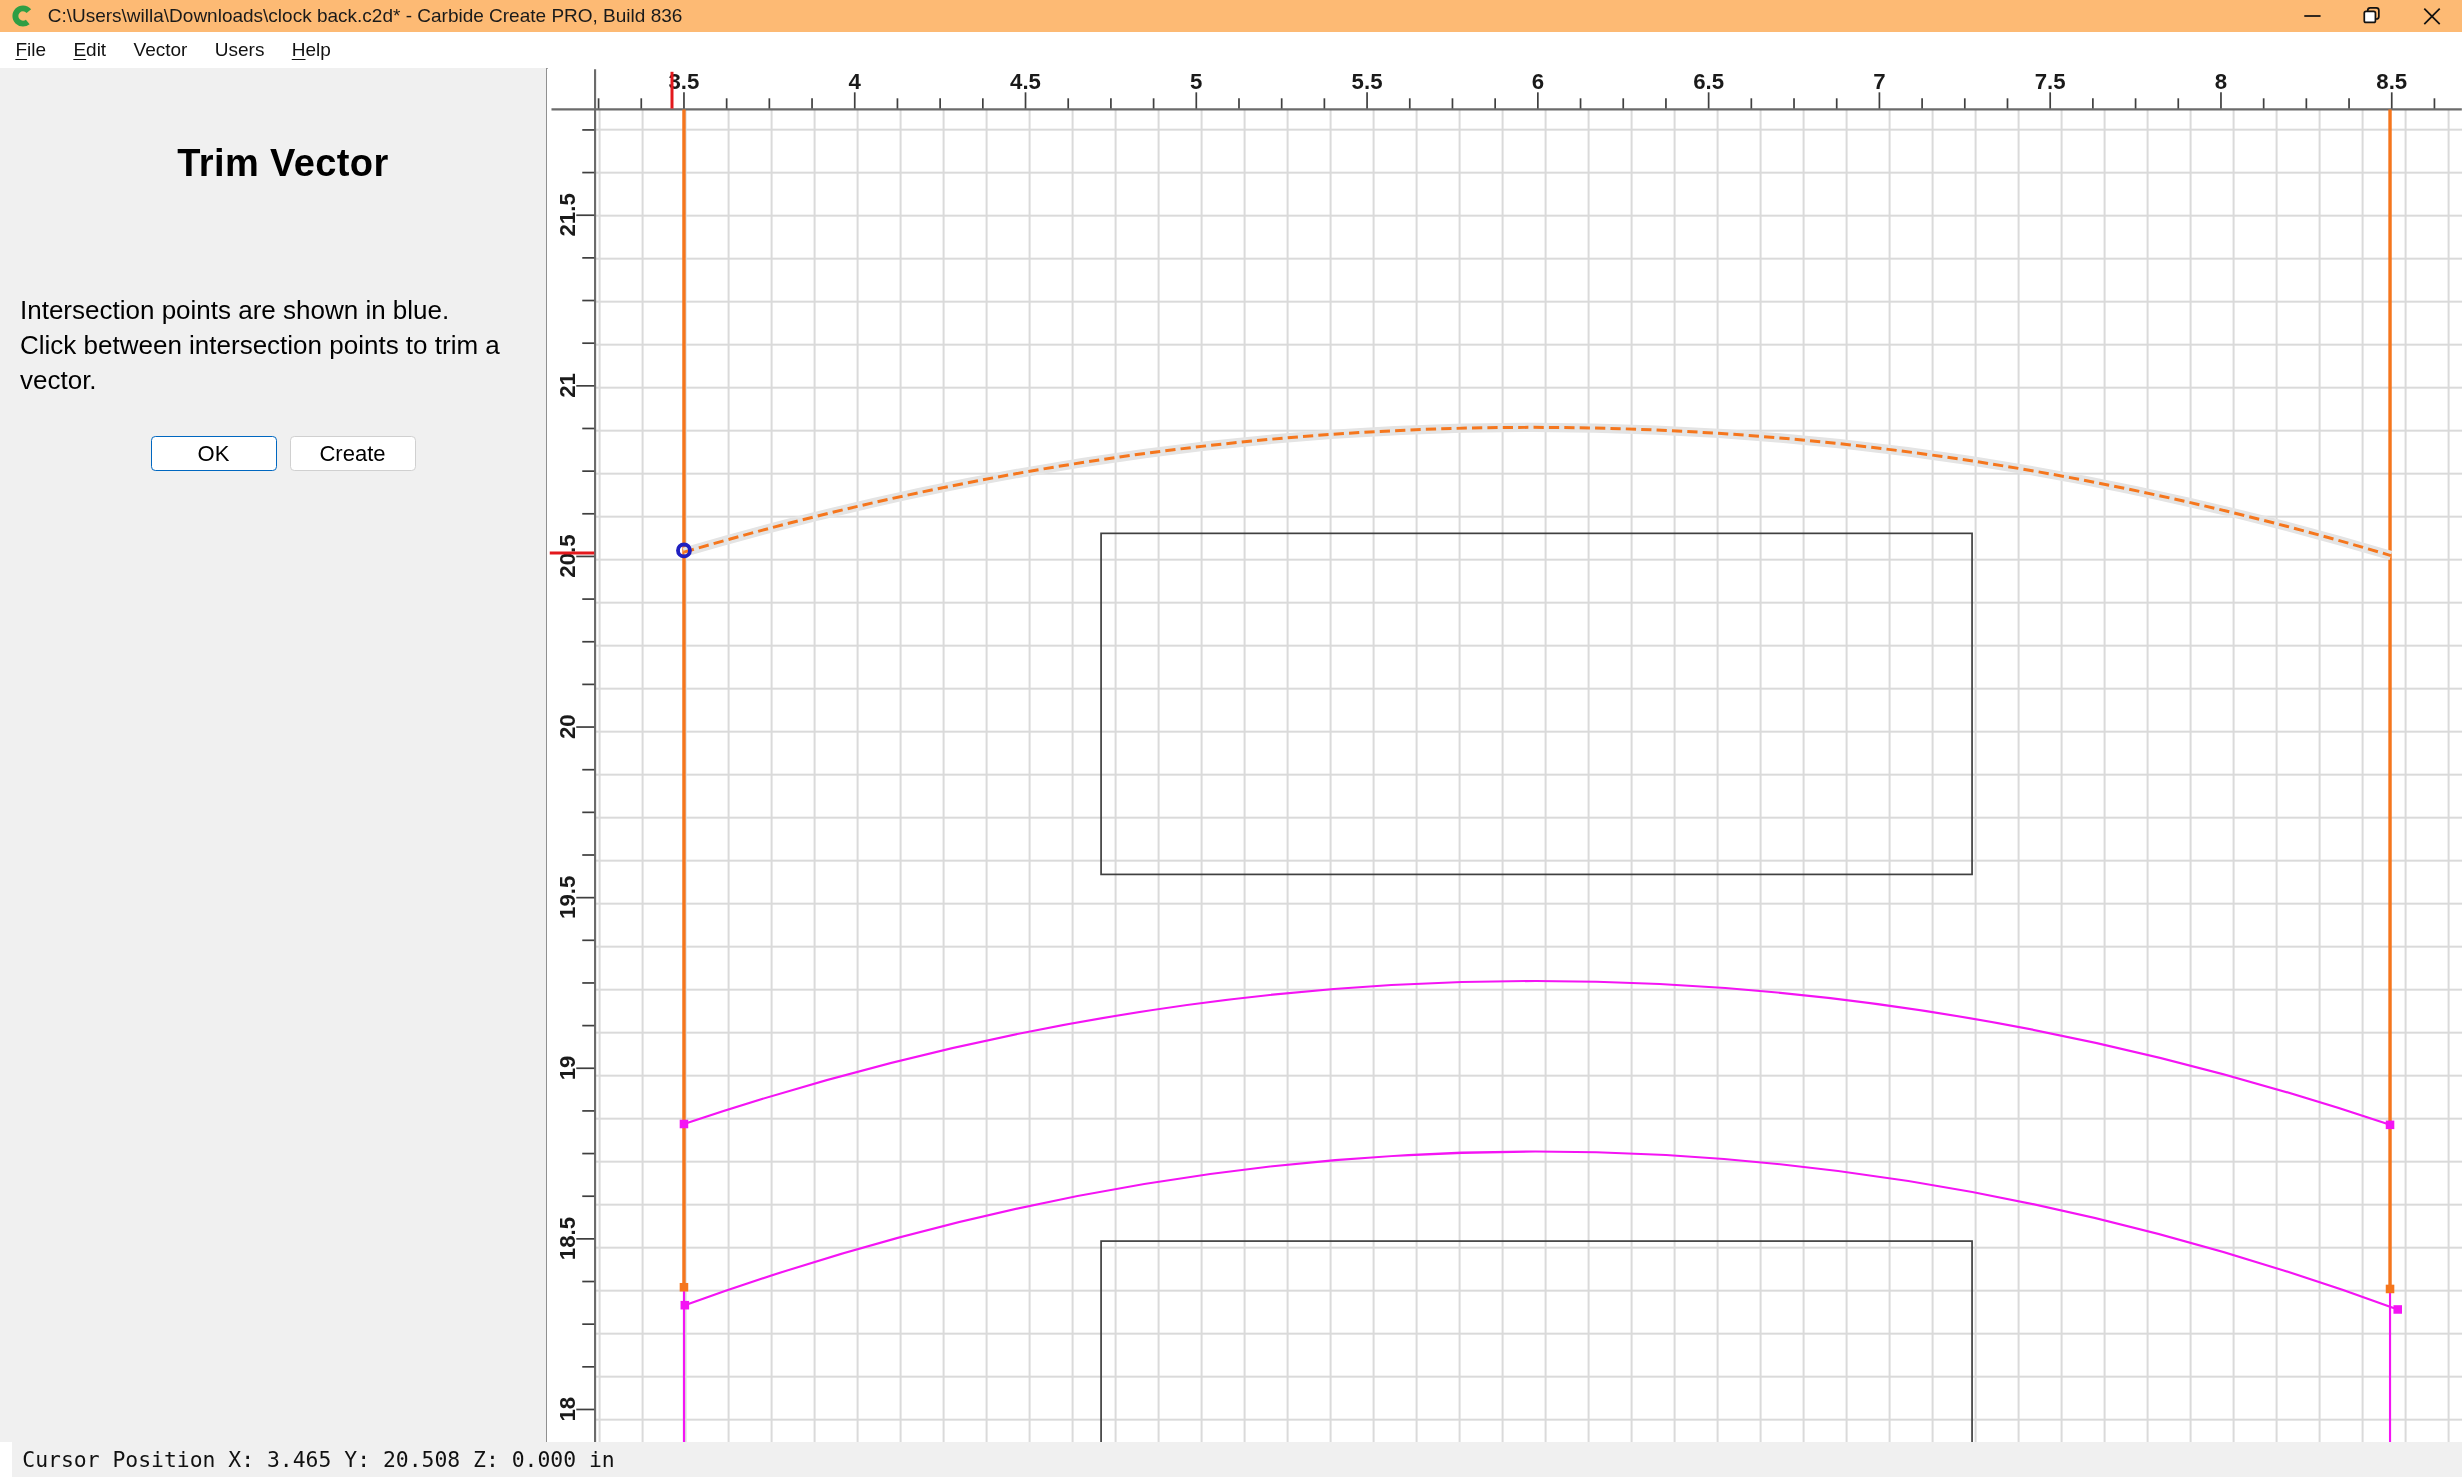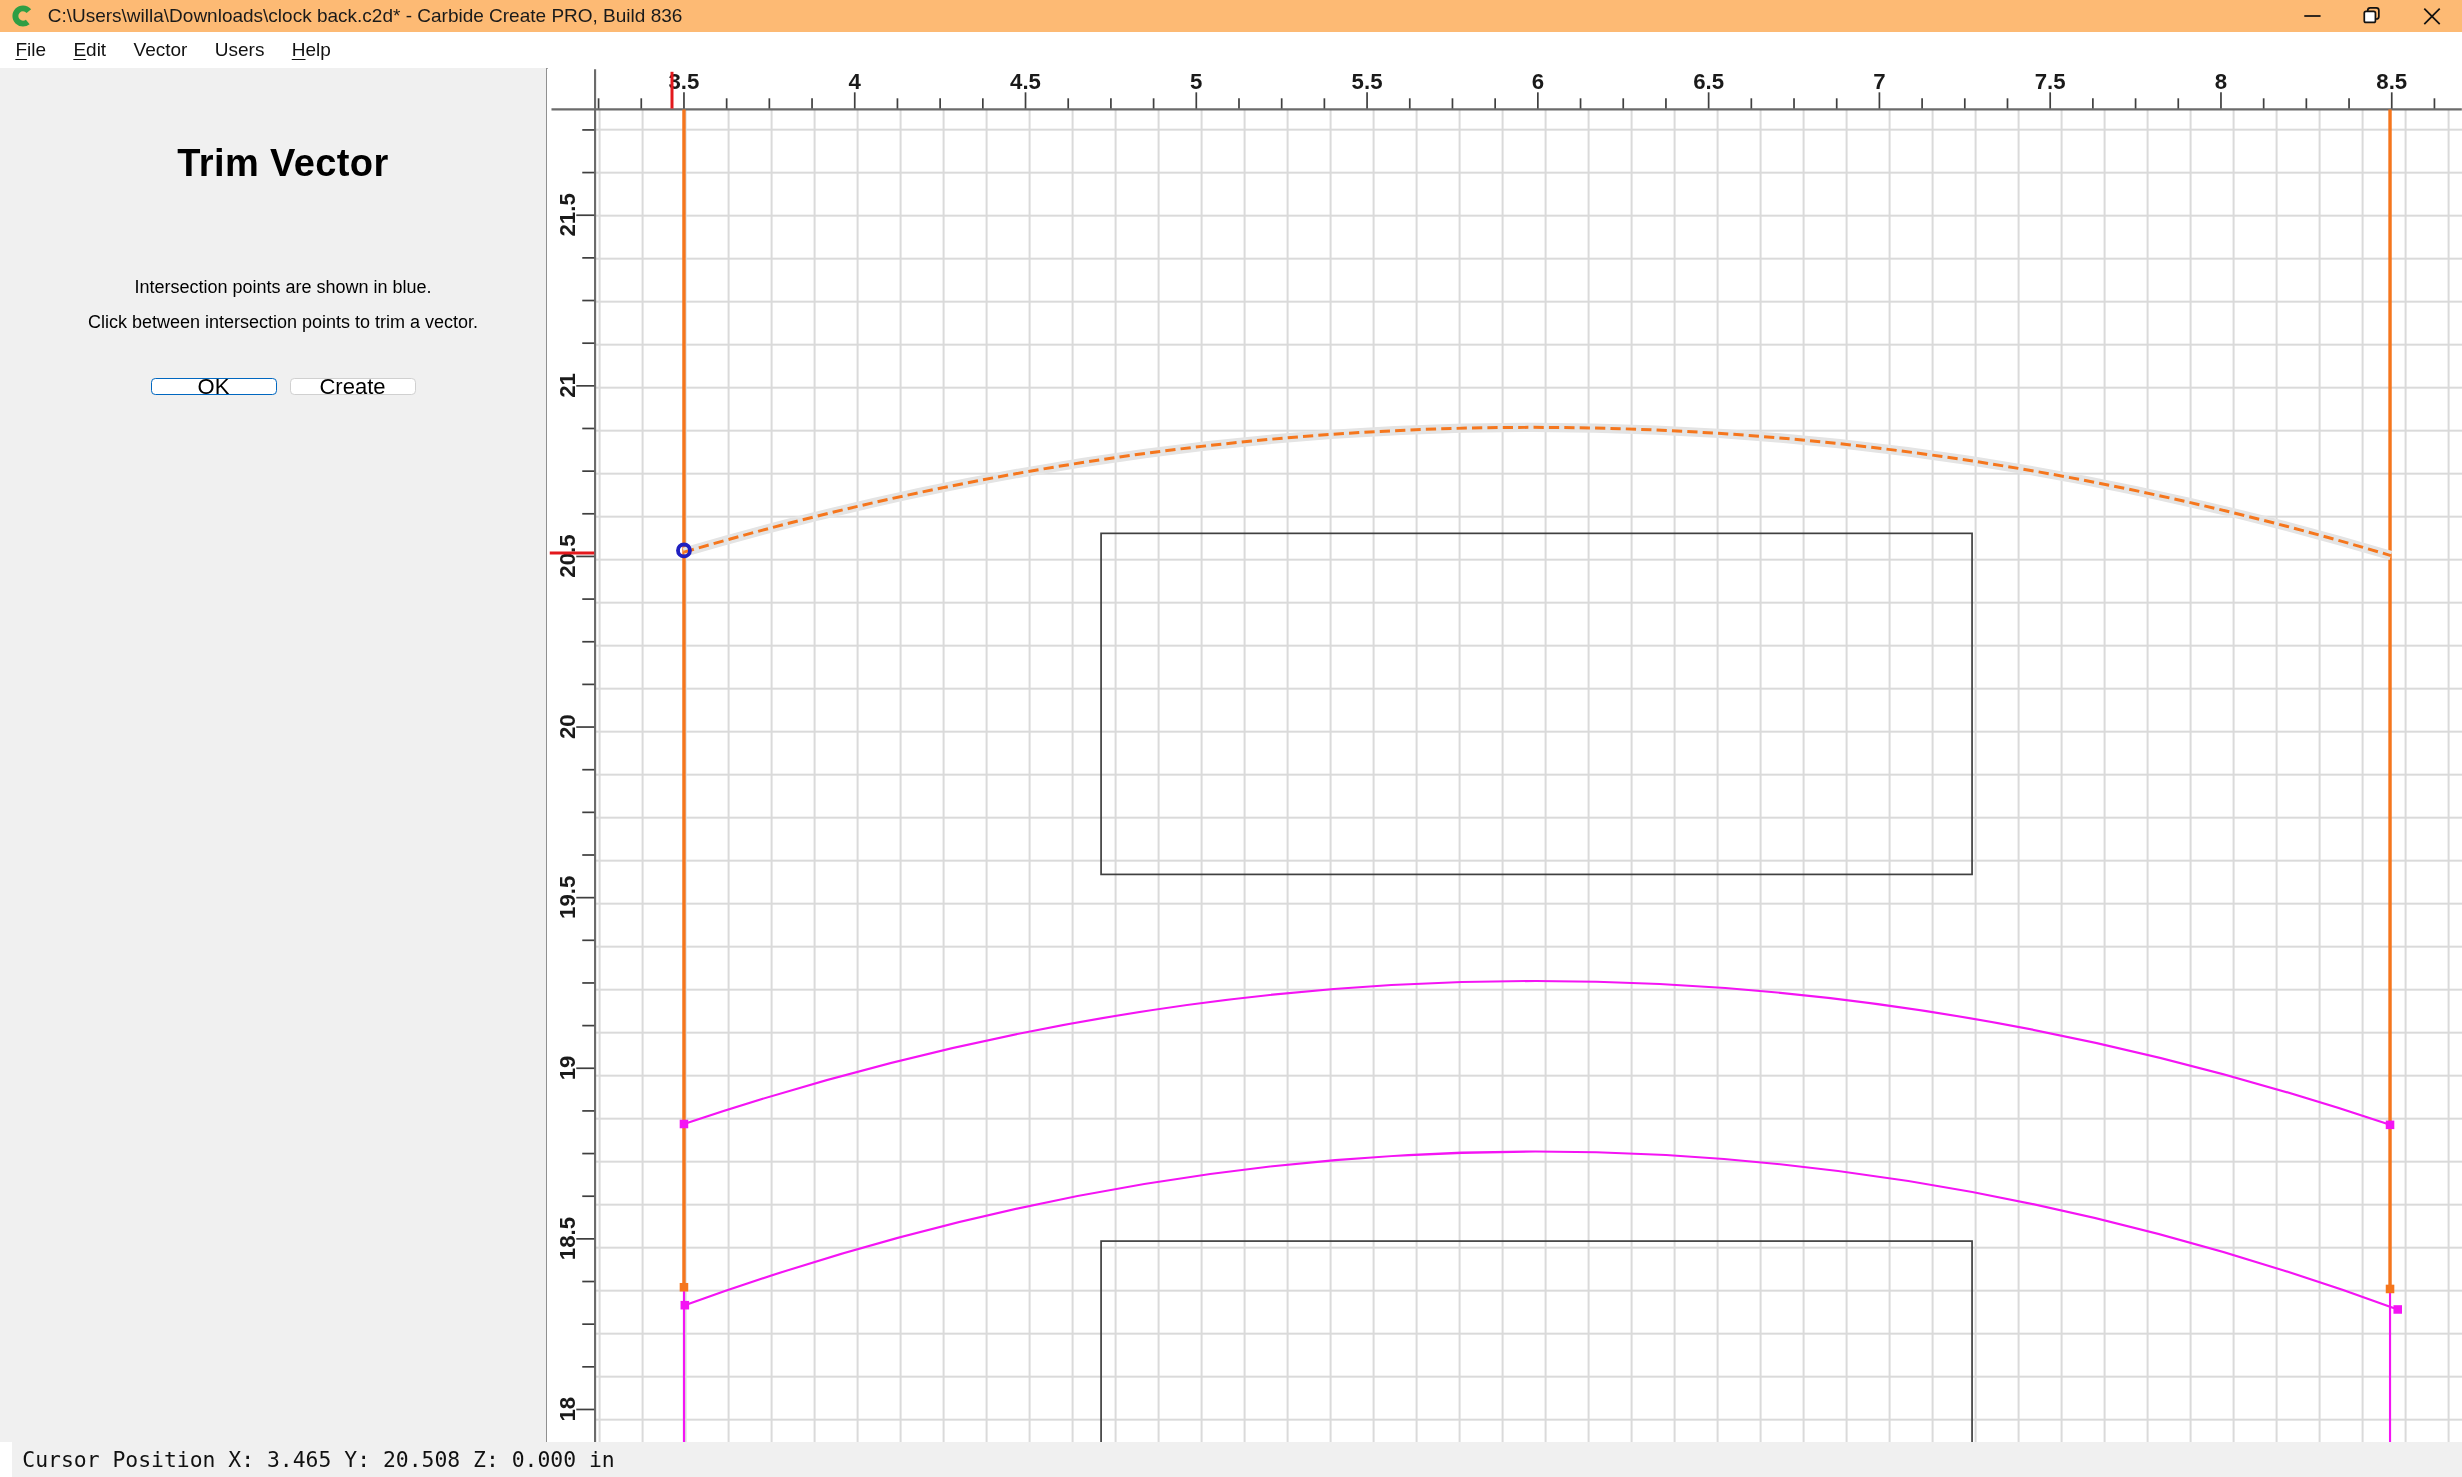--- a/index.html
+++ b/index.html
@@ -20,24 +20,24 @@
              display:flex; align-items:center; padding-left:1.7px; }
   .menu-item { font-size:19px; color:#111; padding:0 13.7px; height:100%;
                display:flex; align-items:center; }
   .menu-item u { text-decoration:underline; text-underline-offset:2.6px; }
 
   
   .panel { position:absolute; left:0; top:68px; width:547px; height:1374px;
            background:#f0f0f0; border-right:0.9px solid #909090;padding-left:20px; }
   .panel h1 { font-size:38px; font-weight:700; color:#000; text-align:center;
               margin-top:74px; letter-spacing:0.4px; }
-  .panel .instructions { margin-top:85px; text-align:center; font-size:18px;
+  .panel .instructions { margin-top:108px; font-size:26px;
                          color:#000; line-height:35px; }
   .btn-row { margin-top:38px; display:flex; justify-content:center; gap:13px; }
-  .btn { width:126px; height:17px; background:#ffffff; border-radius:4.3px;
+  .btn { width:126px; height:35px; background:#ffffff; border-radius:4.3px;
          font-size:22px; color:#000; display:flex; align-items:center;
          justify-content:center; font-family:"Liberation Sans", sans-serif; }
   .btn-ok { border:1.7px solid #0067c0; }
   .btn-cancel { border:0.9px solid #d0d0d0; }
 
   
   .canvas { position:absolute; left:548px; top:68px; width:1914px; height:1374px;
             background:#ffffff; }
   .grid { position:absolute; left:596px; top:109px; width:1866px; height:1333px;
           background-image:

